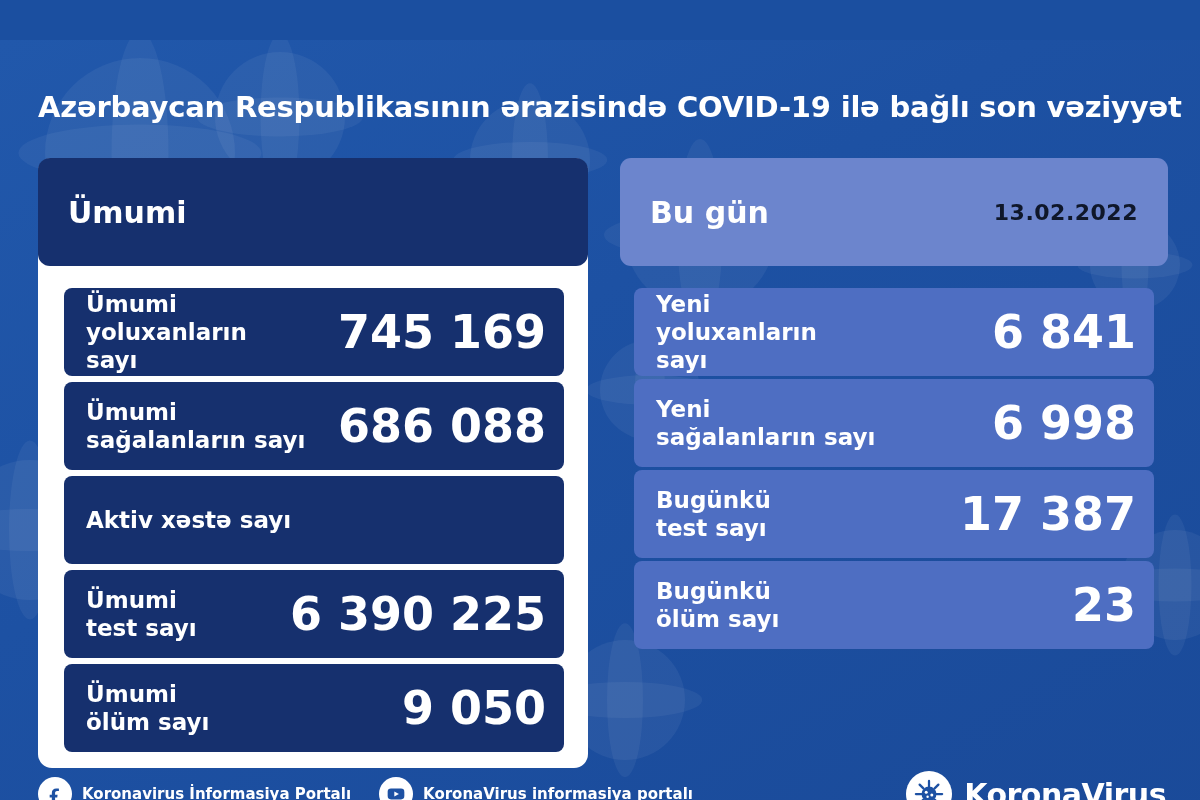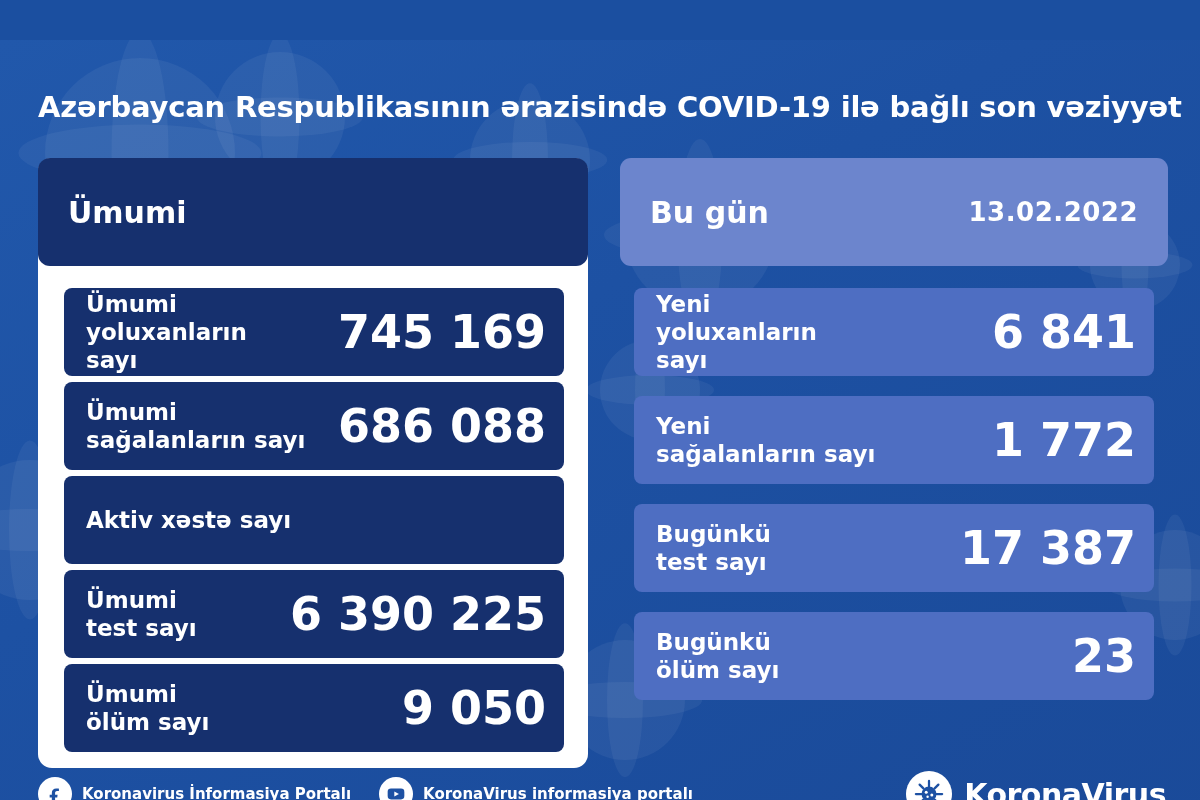--- a/index.html
+++ b/index.html
@@ -90,22 +90,22 @@
   }
   .head-left  { left: 38px;  top: 118px; width: 550px; height: 108px; background: #16306e; z-index: 6; }
   .head-right { left: 620px; top: 118px; width: 548px; height: 108px; background: #6c85cd; z-index: 6; border-radius: 11px; }
 
   .head-label {
     color: #ffffff;
     font-size: 30px;
     font-weight: bold;
   }
   .head-date {
-    color: #ffffff;
-    font-size: 26px;
+    color: #0f172a;
+    font-size: 22px;
     font-weight: bold;
     letter-spacing: 0.5px;
   }
 
   
   .rows-left {
     position: absolute;
     left: 64px; top: 248px;
     width: 500px;
     z-index: 7;
@@ -113,21 +113,21 @@
     flex-direction: column;
     gap: 6px;
   }
   .rows-right {
     position: absolute;
     left: 634px; top: 248px;
     width: 520px;
     z-index: 7;
     display: flex;
     flex-direction: column;
-    gap: 20px;
+    gap: 3px;
   }
 
   .stat-row {
     display: flex;
     align-items: center;
     justify-content: space-between;
     padding: 0 18px 0 22px;
     height: 88px;
     border-radius: 8px;
   }
@@ -275,21 +275,21 @@
         <span>Yeni</span>
         <span>yoluxanların sayı</span>
       </div>
       <div class="stat-value">6 841</div>
     </div>
     <div class="stat-row">
       <div class="stat-label">
         <span>Yeni</span>
         <span>sağalanların sayı</span>
       </div>
-      <div class="stat-value">1 772</div>
+      <div class="stat-value">6 998</div>
     </div>
     <div class="stat-row">
       <div class="stat-label">
         <span>Bugünkü</span>
         <span>test sayı</span>
       </div>
       <div class="stat-value">17 387</div>
     </div>
     <div class="stat-row">
       <div class="stat-label">

